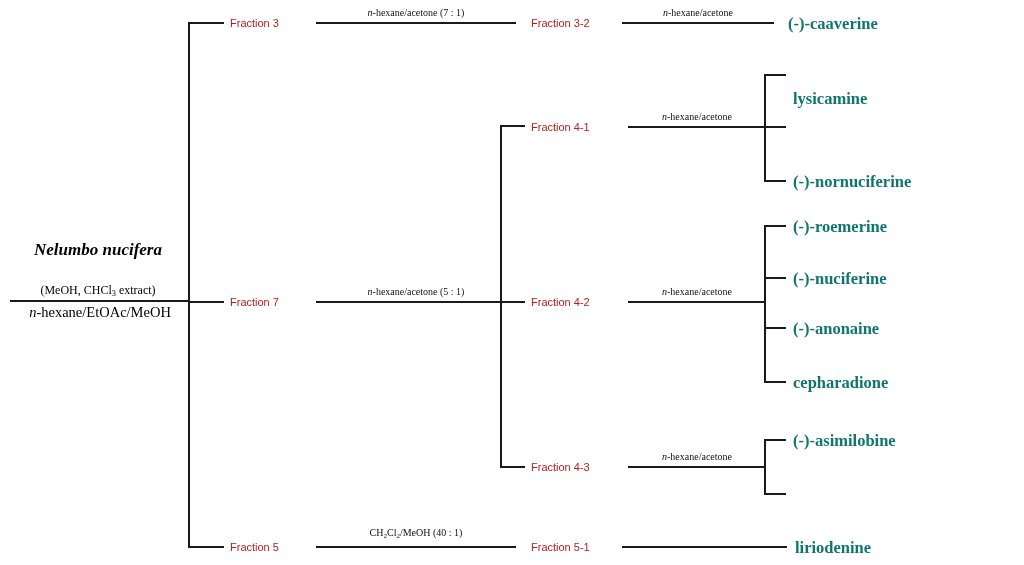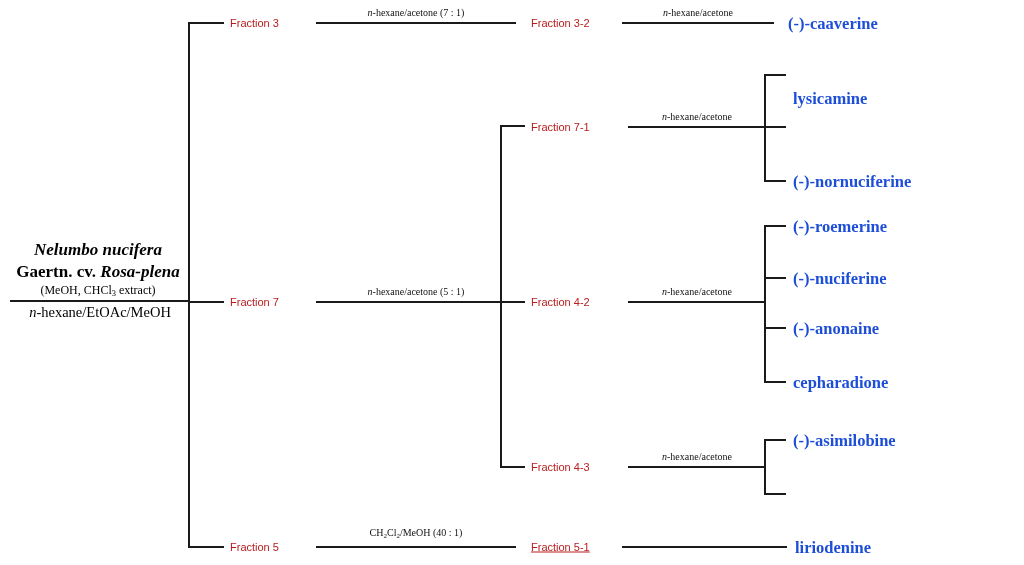--- a/index.html
+++ b/index.html
@@ -48,21 +48,21 @@
     white-space: nowrap;
     transform: translate(-50%, -100%);
     text-align: center;
   }
   .product {
     position: absolute;
     font-family: "Liberation Serif", serif;
     font-weight: bold;
     font-size: 16.5px;
     line-height: 17px;
-    color: #1d4ed8;
+    color: #0f766e;
     white-space: nowrap;
     transform: translateY(-50%);
   }
   .source-name {
     position: absolute;
     font-family: "Liberation Serif", serif;
     font-weight: bold;
     font-size: 17px;
     line-height: 20px;
     text-align: center;
@@ -90,23 +90,20 @@
   .ital { font-style: italic; }
   sub { font-size: 0.7em; vertical-align: -0.25em; }
 </style>
 </head>
 <body>
 
 <div id="scheme">
 
   <div class="source-name" style="left:98px; top:240px;">
     <span class="ital">Nelumbo nucifera</span>
-  </div>
-  <div class="source-name" style="left:98px; top:262px;">
-    <span>Gaertn. cv. </span><span class="ital">Rosa-plena</span>
   </div>
   <div class="source-extract" style="left:98px; top:284px;">
     <span>(MeOH, CHCl</span><sub>3</sub><span> extract)</span>
   </div>
 
   <div class="hline" style="left:10px; top:300px; width:180px;"></div>
 
   <div class="source-solvent" style="left:100px; top:305px;">
     <span class="ital">n</span><span>-hexane/EtOAc/MeOH</span>
   </div>
@@ -138,21 +135,21 @@
   <div class="hline" style="left:316px; top:301px; width:200px;"></div>
   <div class="reagent" style="left:416px; top:299px;">
     <span class="ital">n</span><span>-hexane/acetone (5 : 1)</span>
   </div>
 
   <div class="vline" style="left:500px; top:125px; height:342px;"></div>
   <div class="hline" style="left:500px; top:125px; width:25px;"></div>
   <div class="hline" style="left:500px; top:466px; width:25px;"></div>
   <div class="hline" style="left:500px; top:301px; width:25px;"></div>
 
-  <div class="fraction" style="left:531px; top:127px;">Fraction 7-1</div>
+  <div class="fraction" style="left:531px; top:127px;">Fraction 4-1</div>
   <div class="hline" style="left:628px; top:126px; width:137px;"></div>
   <div class="reagent" style="left:697px; top:124px;">
     <span class="ital">n</span><span>-hexane/acetone</span>
   </div>
   <div class="vline" style="left:764px; top:74px; height:106px;"></div>
   <div class="hline" style="left:764px; top:74px; width:22px;"></div>
   <div class="hline" style="left:764px; top:126px; width:22px;"></div>
   <div class="hline" style="left:764px; top:180px; width:22px;"></div>
   <div class="product" style="left:793px; top:75px;margin-top:23px;">lysicamine</div>
   <div class="product" style="left:793px; top:181px;">(-)-nornuciferine</div>
@@ -182,19 +179,19 @@
   <div class="hline" style="left:764px; top:493px; width:22px;"></div>
   <div class="product" style="left:793px; top:440px;">(-)-asimilobine</div>
 
   <div class="fraction" style="left:230px; top:547px;">Fraction 5</div>
 
   <div class="hline" style="left:316px; top:546px; width:200px;"></div>
   <div class="reagent" style="left:416px; top:544px;">
     <span>CH</span><sub>2</sub><span>Cl</span><sub>2</sub><span>/MeOH (40 : 1)</span>
   </div>
 
-  <div class="fraction" style="left:531px; top:547px;text-decoration:underline;">Fraction 5-1</div>
+  <div class="fraction" style="left:531px; top:547px;">Fraction 5-1</div>
 
   <div class="hline" style="left:622px; top:546px; width:165px;"></div>
 
   <div class="product" style="left:795px; top:547px;">liriodenine</div>
 
 </div>
 
 </body></html>

